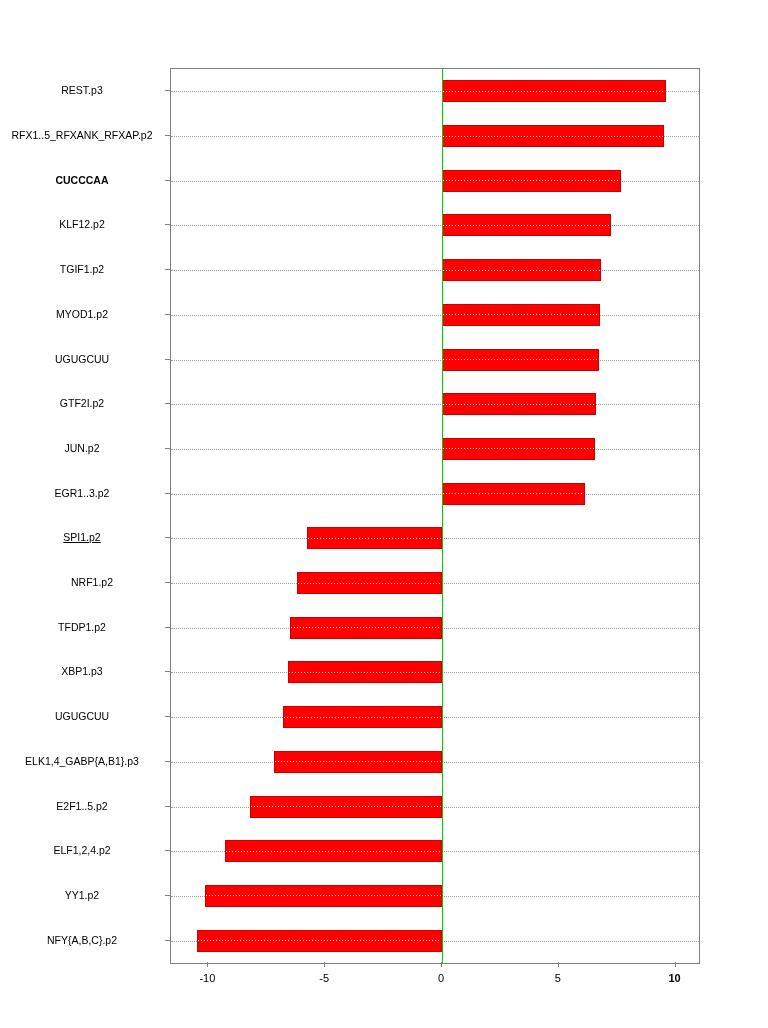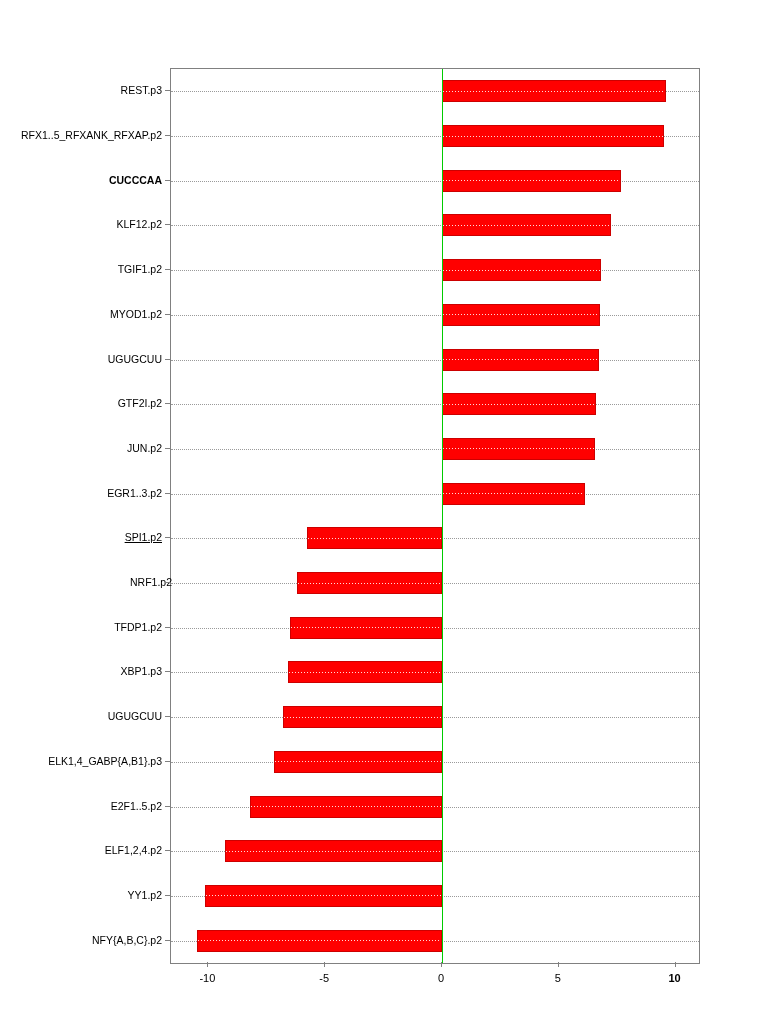--- a/index.html
+++ b/index.html
@@ -68,21 +68,21 @@
     left: 0; right: 0;
     top: 50%;
     margin-top: -0.5px;
     height: 1px;
     background-image: repeating-linear-gradient(to right, rgba(255,255,255,0.85) 0 1px, rgba(255,0,0,0) 1px 3px);
   }
   .ylabel {
     position: absolute;
     right: 0;
     width: 160px;
-    text-align: right;
+    text-align: center;
     font-size: 10.5px;
     color: #000;
     transform: translateY(-50%);
     white-space: nowrap;
   }
   .ytick {
     position: absolute;
     width: 5px;
     height: 0;
     border-top: 1px solid #808080;

